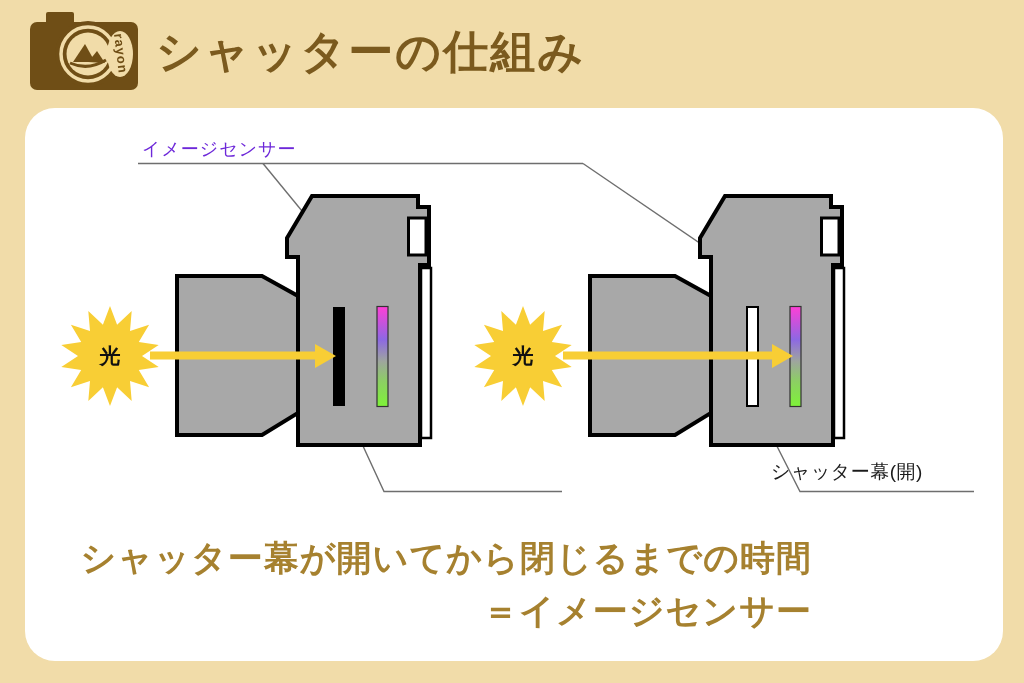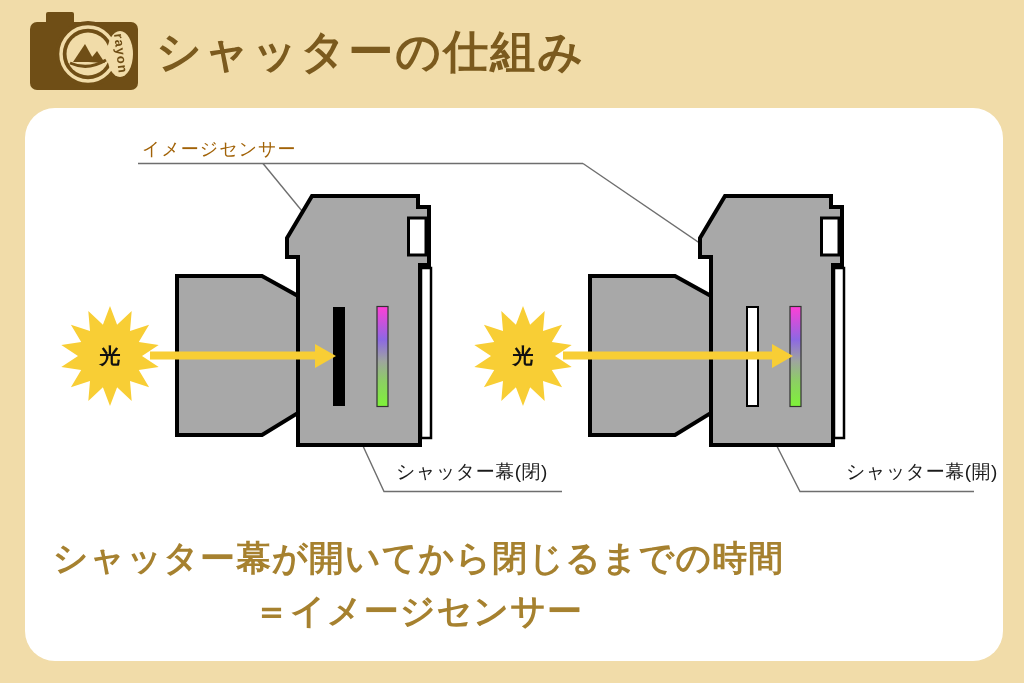--- a/index.html
+++ b/index.html
@@ -26,39 +26,39 @@
   .page-title{
     position:absolute;left:156px;top:22px;
     font-size:45px;font-weight:700;
     letter-spacing:2px;
     color:var(--title-brown,#7B5A1E);
     white-space:nowrap;
   }
   .sensor-label{
     position:absolute;left:142px;top:137px;
     font-size:18px;letter-spacing:1px;
-    color:#a16207;white-space:nowrap;
+    color:#6d28d9;white-space:nowrap;
   }
   .light-label{
     position:absolute;
     transform:translate(-50%,-50%);
     font-size:21px;font-weight:bold;color:#111;
   }
   .light-label.left{left:110px;top:356px;}
   .light-label.right{left:523px;top:356px;}
   .shutter-caption{
     position:absolute;top:459px;
     font-size:19px;letter-spacing:.5px;
     color:#1b1b1b;white-space:nowrap;
   }
   .shutter-caption.left{left:396px;}
-  .shutter-caption.right{left:846px;}
+  .shutter-caption.right{left:771px;}
   .footer-text{
     position:absolute;left:25px;top:531px;
-    width:787px;text-align:center;
+    width:787px;text-align:right;
     font-size:35px;font-weight:800;
     line-height:53px;letter-spacing:1px;
     color:var(--footer-brown,#A6812F);
   }
   
   .cam-fill{fill:var(--camera-gray,#A8A8A8);stroke:#000;stroke-width:4;}
   .back-strip{fill:#fff;stroke:#000;stroke-width:2.5;}
   .vf-window{fill:#fff;stroke:#000;stroke-width:3;}
   .shutter-closed{fill:#000;stroke:none;}
   .shutter-open{fill:#fff;stroke:#000;stroke-width:2;}
@@ -128,21 +128,20 @@
 
     <polygon class="sunburst" points="110.0,306.0 117.1,324.8 131.7,311.0 130.0,331.0 149.1,324.8 138.8,342.1 158.7,344.9 142.0,356.0 158.7,367.1 138.8,369.9 149.1,387.2 130.0,381.0 131.7,401.0 117.1,387.2 110.0,406.0 102.9,387.2 88.3,401.0 90.0,381.0 70.9,387.2 81.2,369.9 61.3,367.1 78.0,356.0 61.3,344.9 81.2,342.1 70.9,324.8 90.0,331.0 88.3,311.0 102.9,324.8"></polygon>
     <polygon class="sunburst" points="523.0,306.0 530.1,324.8 544.7,311.0 543.0,331.0 562.1,324.8 551.8,342.1 571.7,344.9 555.0,356.0 571.7,367.1 551.8,369.9 562.1,387.2 543.0,381.0 544.7,401.0 530.1,387.2 523.0,406.0 515.9,387.2 501.3,401.0 503.0,381.0 483.9,387.2 494.2,369.9 474.3,367.1 491.0,356.0 474.3,344.9 494.2,342.1 483.9,324.8 503.0,331.0 501.3,311.0 515.9,324.8"></polygon>
     <polygon class="light-arrow" points="150,351.5 315,351.5 315,344 336,356 315,368 315,359.5 150,359.5"></polygon>
     <polygon class="light-arrow" points="563,351.5 772,351.5 772,344 793,356 772,368 772,359.5 563,359.5"></polygon>
   </svg>
 
   <div class="sensor-label">イメージセンサー</div>
   <div class="light-label left">光</div>
   <div class="light-label right">光</div>
-  <div class="shutter-caption left">シャッター幕(閉)</div>
   <div class="shutter-caption right">シャッター幕(開)</div>
 
   <div class="footer-text">
     <div>シャッター幕が開いてから閉じるまでの時間</div>
     <div>＝イメージセンサー</div>
   </div>
 
 </div>
 
 </body></html>

